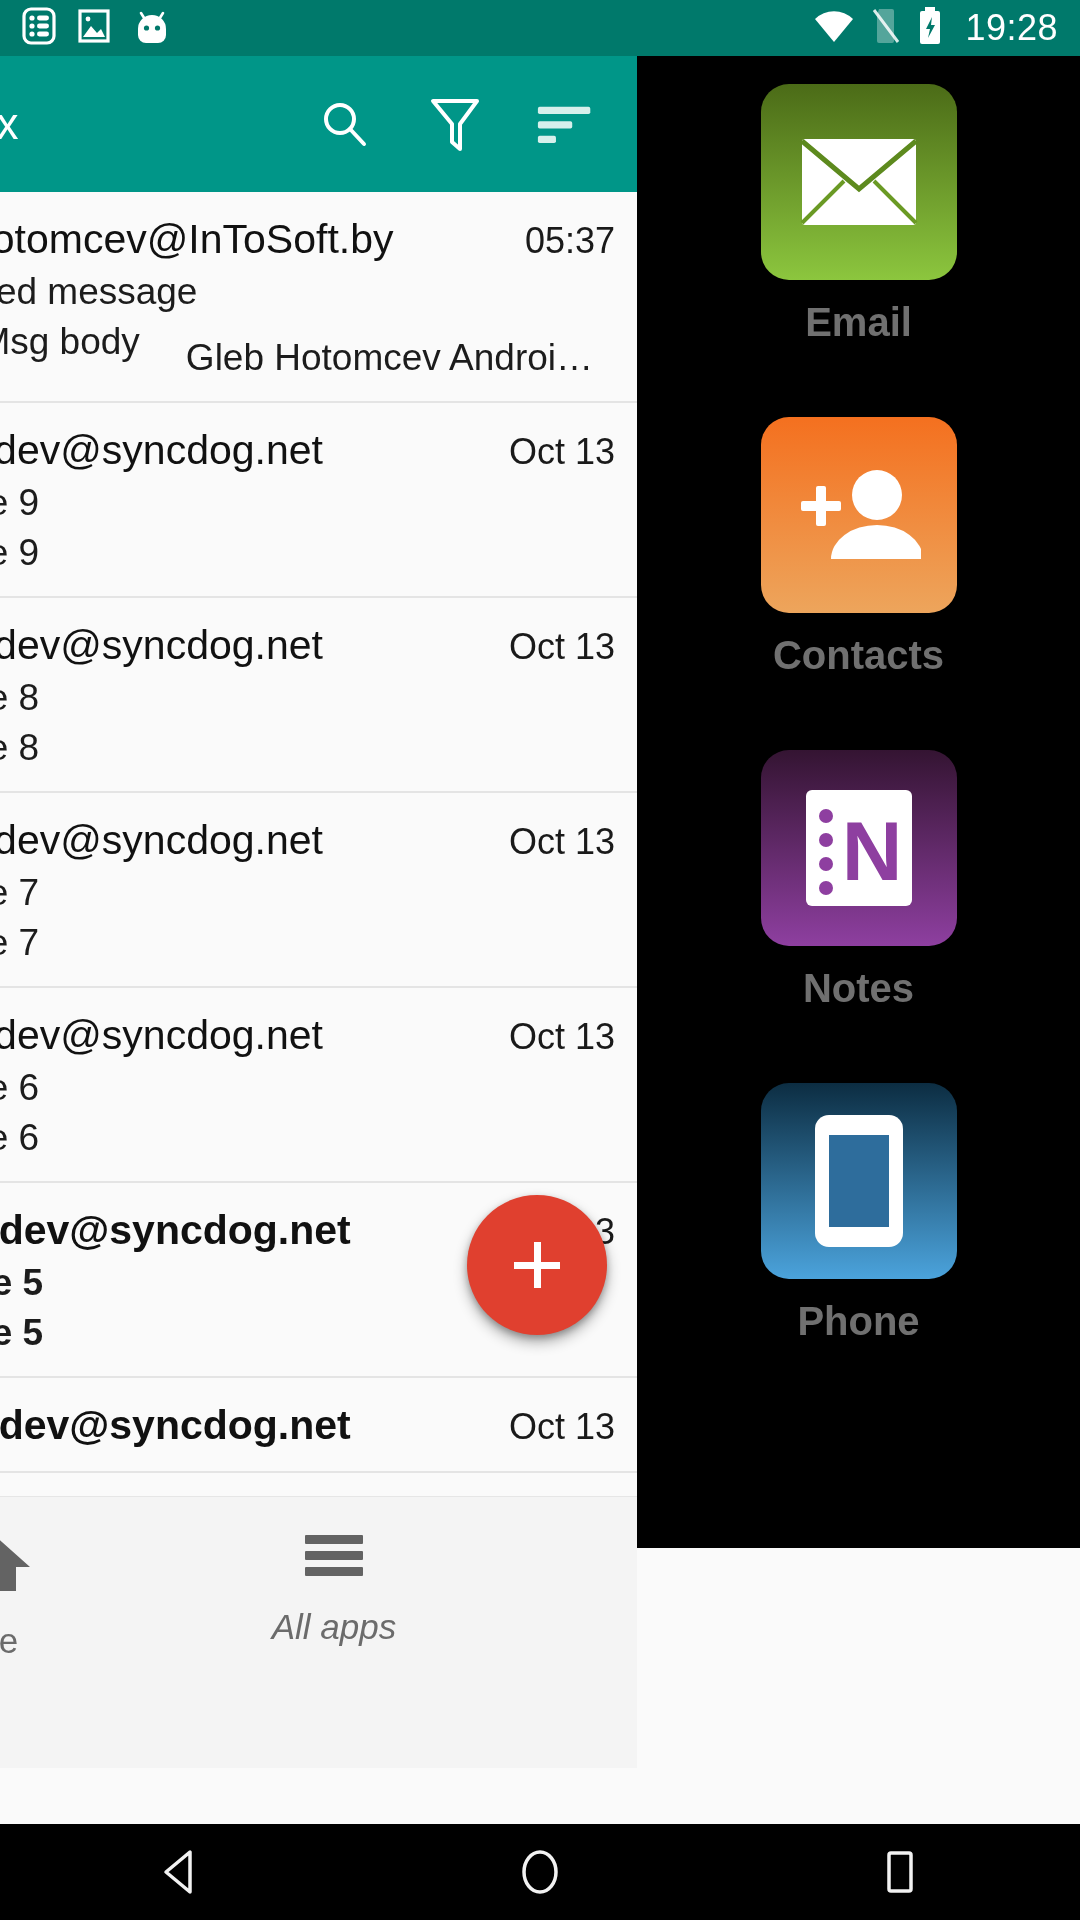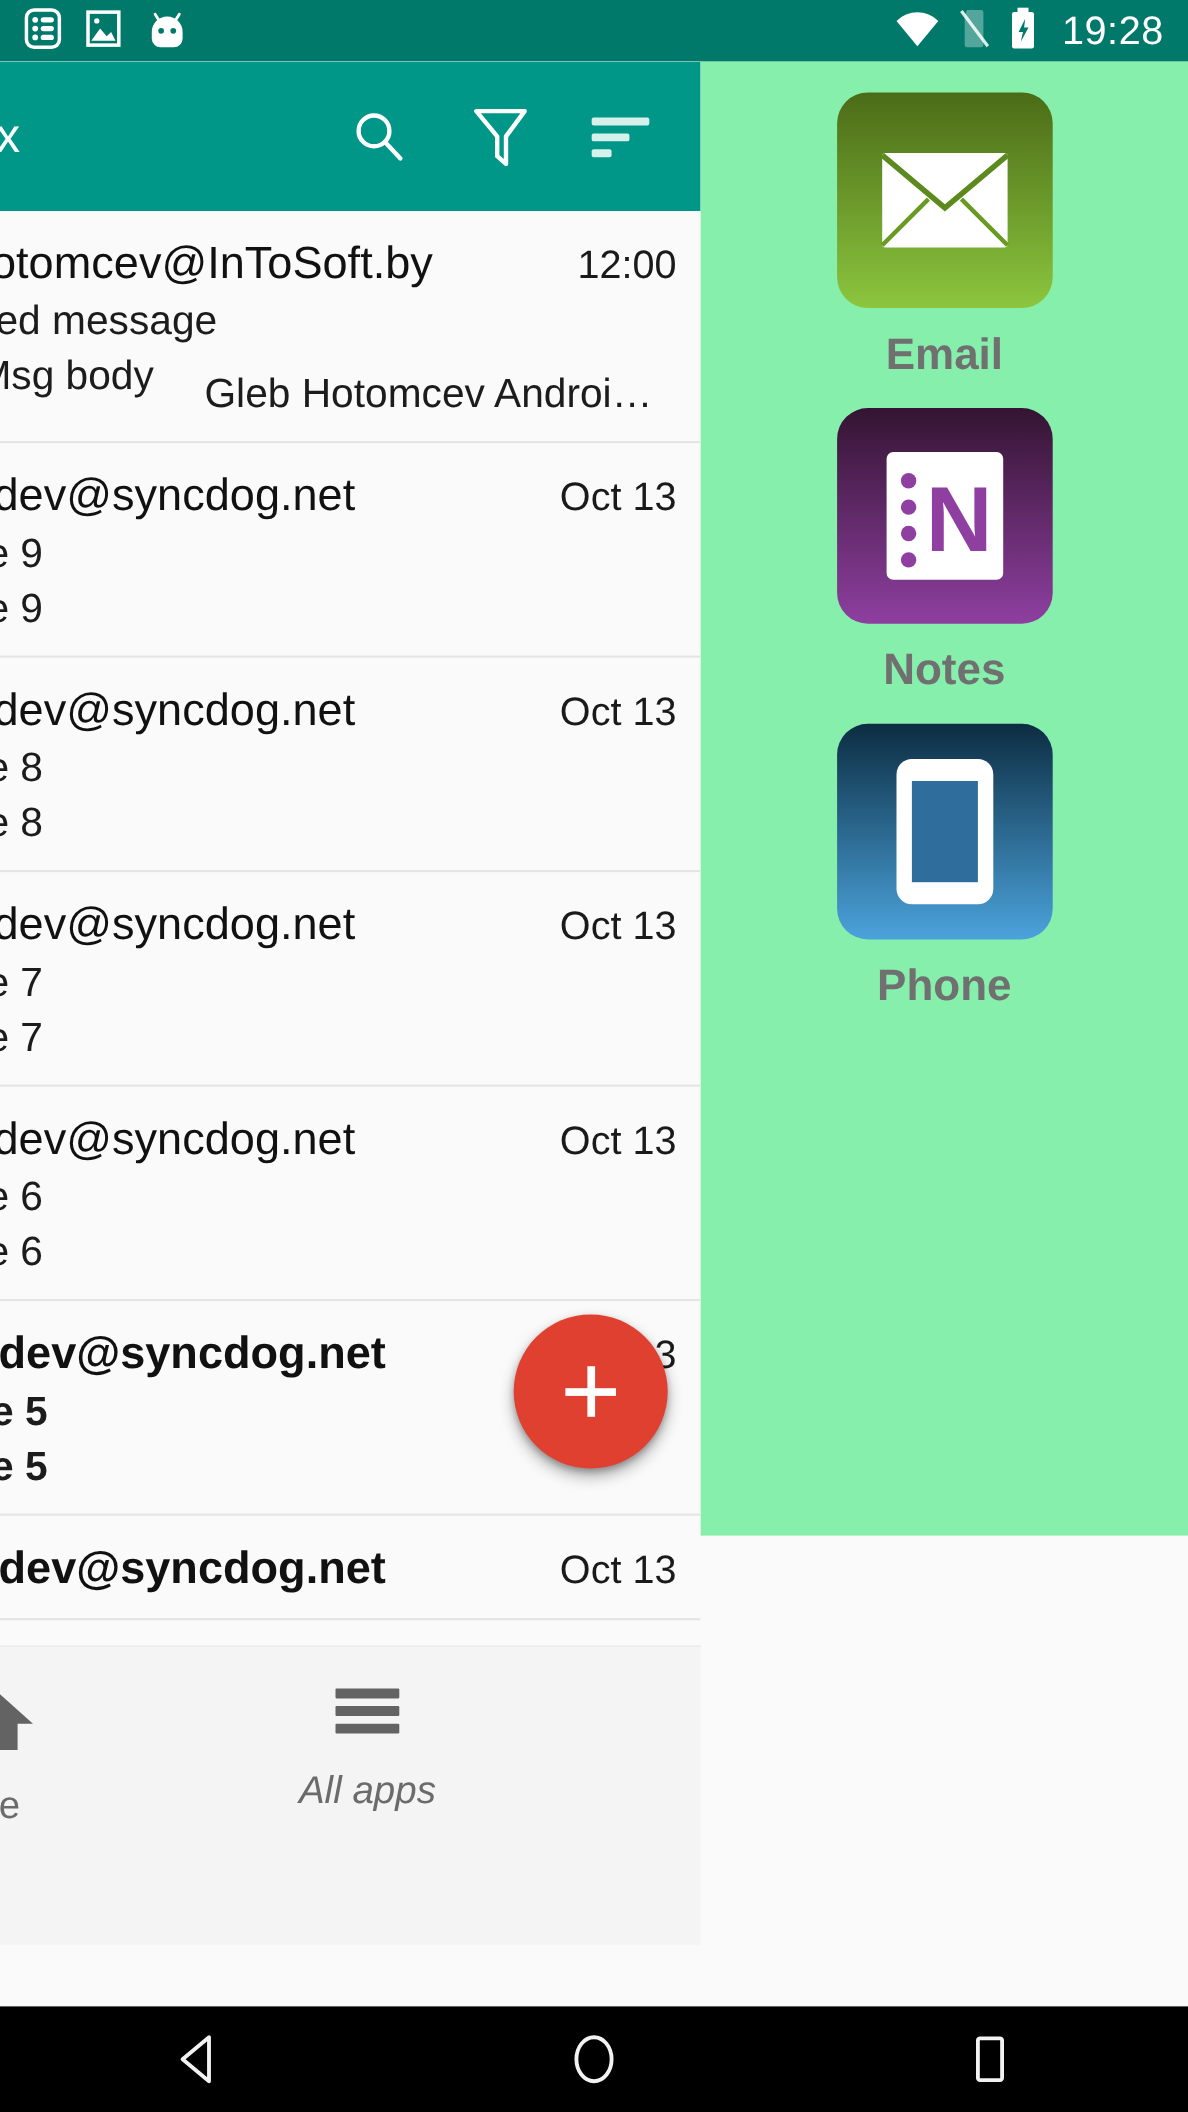--- a/index.html
+++ b/index.html
@@ -126,25 +126,26 @@
   .lb-label {
     font-size: 35px; color: #6b6b6b; margin-top: 24px; white-space: nowrap;
   }
   #lb-home { width: 80px; margin-left: -46px; }
   #lb-allapps { width: 200px; margin-left: 200px; font-style: italic; }
 
   
   #app-sidebar {
     position: absolute;
     left: 637px; top: 56px;
-    width: 443px; height: 1340px;
-    background: #86efac;
+    width: 443px; height: 1492px;
+    background: #000000;
     overflow: hidden;
     display: flex; flex-direction: column; align-items: center;
     padding-top: 28px;
+    gap: 46px;
   }
   .app-entry {
     display: flex; flex-direction: column; align-items: center;
     margin-bottom: 26px; flex: 0 0 auto;
   }
   .app-icon {
     width: 196px; height: 196px;
     border-radius: 28px;
     display: flex; align-items: center; justify-content: center;
     position: relative; overflow: hidden;
@@ -245,21 +246,21 @@
             <rect x="1" y="38" width="20" height="8" rx="2" fill="#d6f0ec"></rect>
           </svg>
         </span>
       </div>
     </div>
 
     <div id="email-list">
         <div class="email-row">
           <div class="er-line1">
             <span class="er-sender">b.Hotomcev@InToSoft.by</span>
-            <span class="er-date">12:00</span>
+            <span class="er-date">05:37</span>
           </div>
           <div class="er-subject">signed message</div>
           <div class="er-body-line">
             <span class="er-snippet">ed Msg body</span>
             <span class="er-extra">Gleb Hotomcev Androi…</span>
           </div>
         </div>
         <div class="email-row">
           <div class="er-line1">
             <span class="er-sender">geydev@syncdog.net</span>
@@ -348,20 +349,31 @@
   <div id="app-sidebar">
       <div class="app-entry">
         <div class="app-icon" style="background: linear-gradient(rgb(75, 107, 23) 0%, rgb(140, 198, 62) 100%);">
           <svg width="118" height="90" viewBox="0 0 118 90">
             <rect x="2" y="2" width="114" height="86" rx="3" fill="#ffffff"></rect>
             <path d="M2 4 L59 52 L116 4" fill="none" stroke="#5d8a1e" stroke-width="5"></path>
             <path d="M2 86 L44 44 M116 86 L74 44" fill="none" stroke="#6a9a24" stroke-width="4"></path>
           </svg>
         </div>
         <div class="app-label">Email</div>
+      </div>
+      <div class="app-entry">
+        <div class="app-icon" style="background: linear-gradient(rgb(244, 112, 31) 0%, rgb(237, 165, 92) 100%);">
+          <svg width="124" height="96" viewBox="0 0 124 96">
+            <circle cx="80" cy="28" r="25" fill="#ffffff"></circle>
+            <path d="M34 92 a46 34 0 0 1 92 0 Z" fill="#ffffff"></path>
+            <rect x="4" y="34" width="40" height="10" rx="2" fill="#ffffff"></rect>
+            <rect x="19" y="19" width="10" height="40" rx="2" fill="#ffffff"></rect>
+          </svg>
+        </div>
+        <div class="app-label">Contacts</div>
       </div>
       <div class="app-entry">
         <div class="app-icon" style="background: linear-gradient(rgb(52, 20, 50) 0%, rgb(142, 63, 160) 100%);">
           <svg width="110" height="120" viewBox="0 0 110 120">
             <rect x="2" y="2" width="106" height="116" rx="6" fill="#ffffff"></rect>
             <circle cx="22" cy="28" r="7" fill="#8e3fa0"></circle>
             <circle cx="22" cy="52" r="7" fill="#8e3fa0"></circle>
             <circle cx="22" cy="76" r="7" fill="#8e3fa0"></circle>
             <circle cx="22" cy="100" r="7" fill="#8e3fa0"></circle>
             <text x="68" y="92" font-family="'Liberation Sans', sans-serif" font-size="84" font-weight="700" fill="#8e3fa0" text-anchor="middle">N</text>

